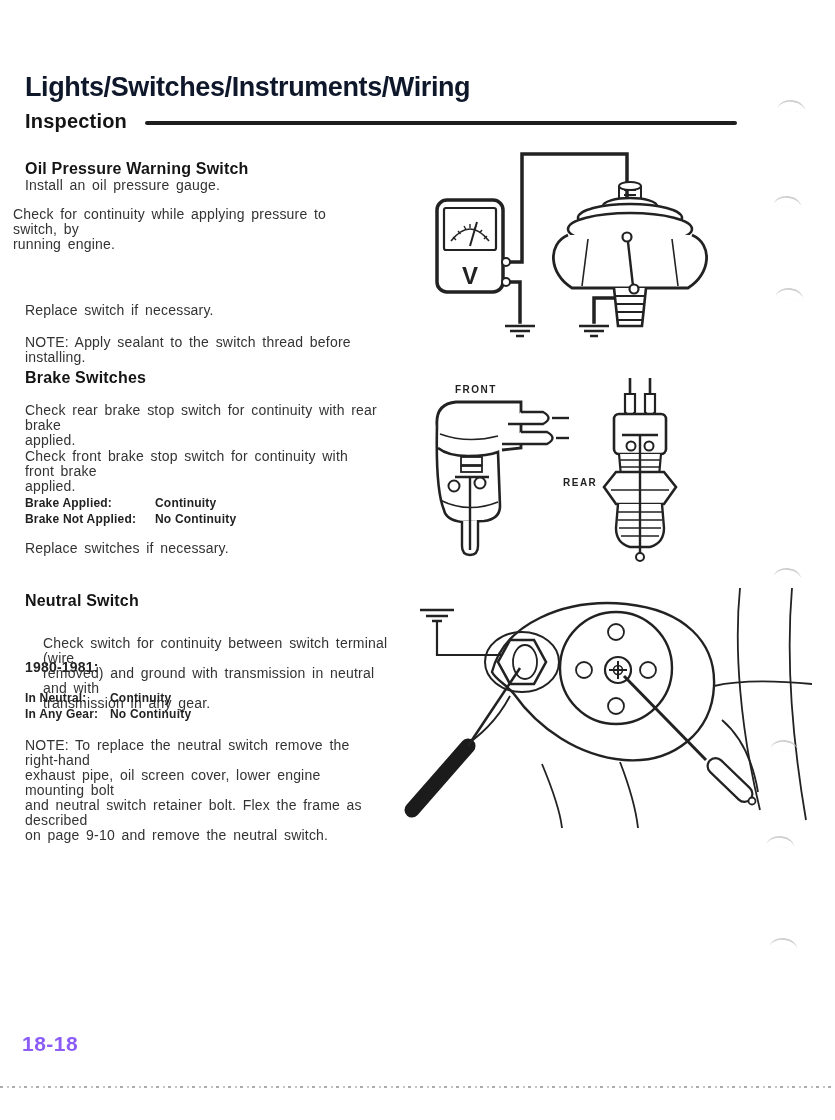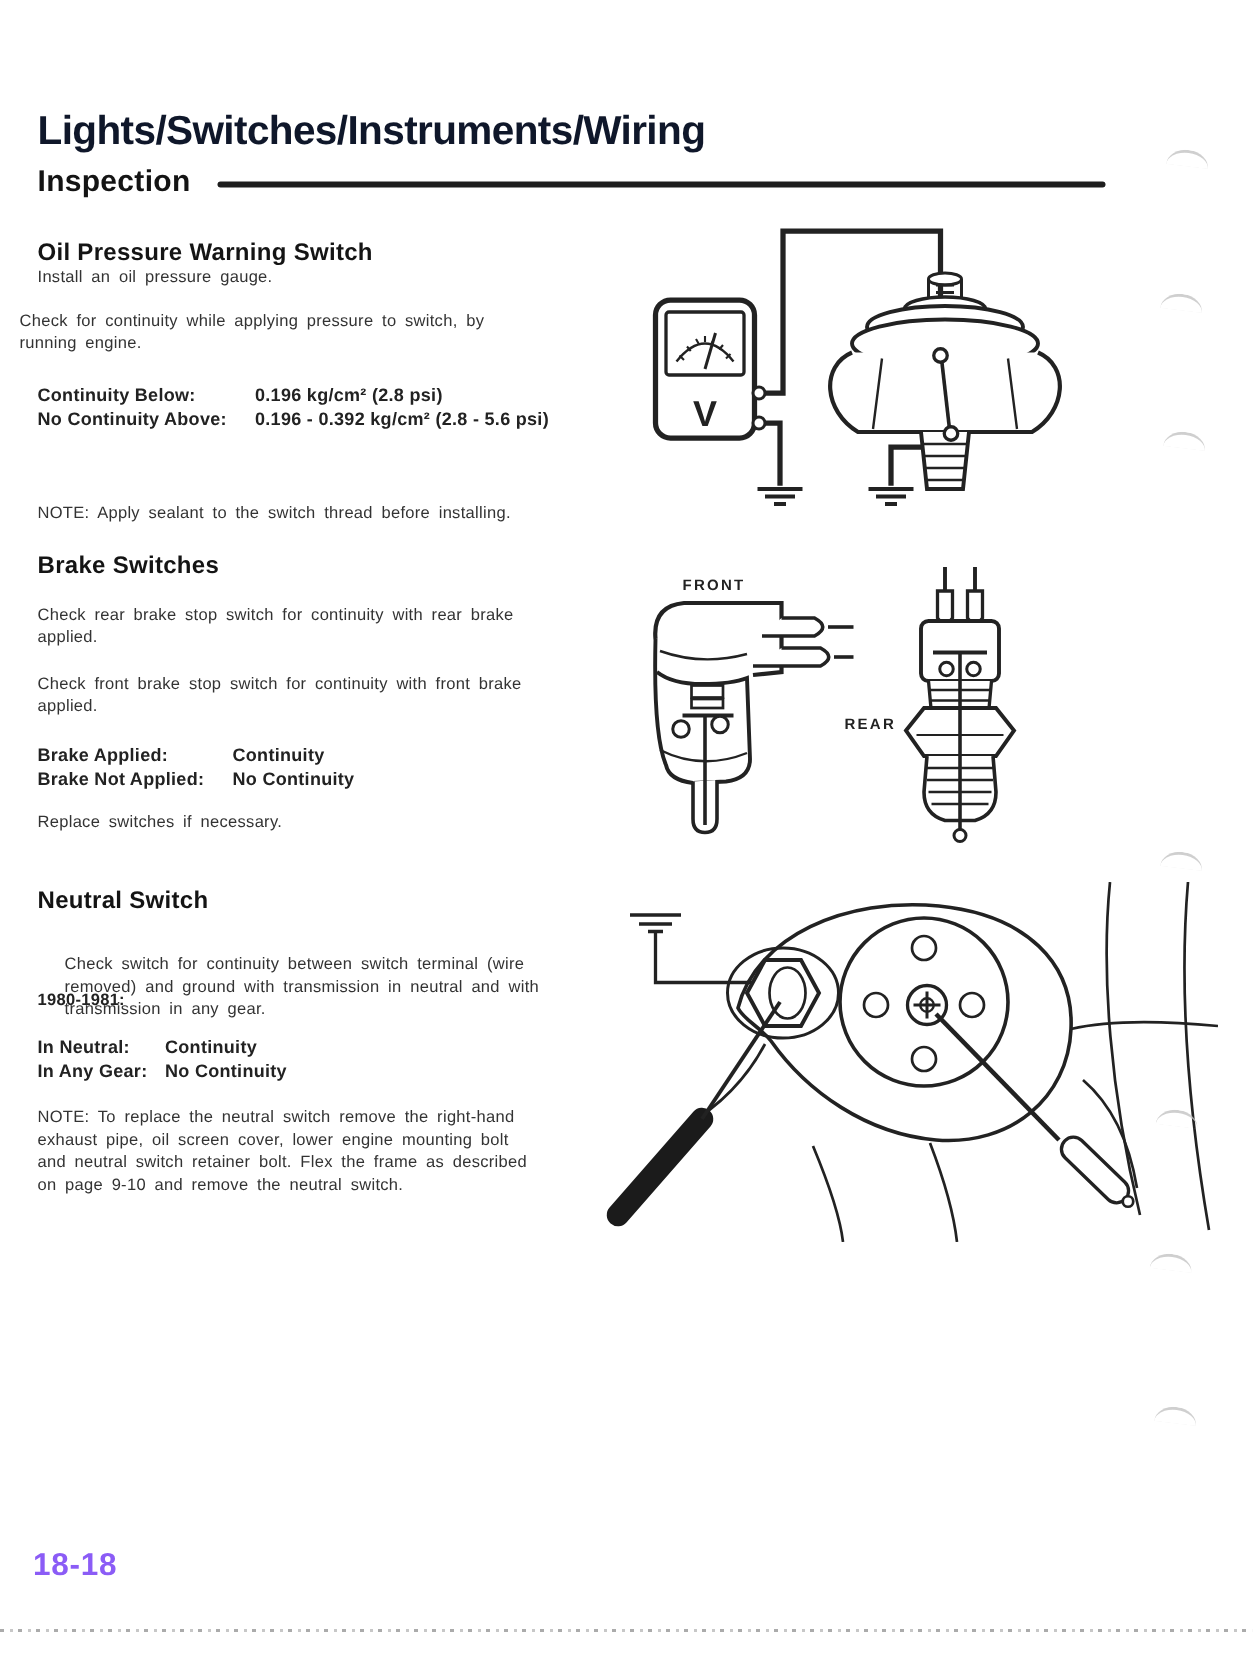--- a/index.html
+++ b/index.html
@@ -9,21 +9,21 @@
     font-family:"Liberation Sans","DejaVu Sans",sans-serif; color:#2b2b2b; overflow:hidden;
   }
   .abs { position:absolute; }
   .page-title {
     left:25px; top:72px; font-size:27px; font-weight:bold; color:#0f172a; letter-spacing:-0.4px;
   }
   .inspection-row { left:25px; top:110px; width:712px; display:flex; align-items:center; }
   .inspection-h { font-size:20px; font-weight:bold; color:#141414; letter-spacing:0.2px; }
   .rule { flex:1; height:4px; background:#1e1e1e; margin-left:18px; margin-top:3px; border-radius:2px; }
   .sec-h { font-size:16px; font-weight:bold; color:#141414; letter-spacing:0.2px; }
-  .body-t { font-size:11px; line-height:15px; color:#333; white-space:pre-line; word-spacing:2.5px; letter-spacing:0.2px; }
+  .body-t { font-size:14px; line-height:15px; color:#333; white-space:pre-line; word-spacing:2.5px; letter-spacing:0.2px; }
   .bold-t { font-weight:bold; color:#222; }
   .spec-row { display:flex; font-size:12px; line-height:16px; font-weight:bold; color:#222; letter-spacing:0.2px; }
   .spec-label { flex:none; }
   .w145 .spec-label { width:145px; }
   .w130 .spec-label { width:130px; }
   .w85  .spec-label { width:85px; }
   .page-num { left:22px; top:1032px; font-size:21px; font-weight:bold; color:#8b5cf6; letter-spacing:0.5px; }
   .bottom-edge {
     left:0; right:0; top:1086px; height:2px;
     background:repeating-linear-gradient(90deg,#8f8f8f 0 3px, transparent 3px 7px, #b5b5b5 7px 9px, transparent 9px 12px);
@@ -48,30 +48,21 @@
 
   <div class="abs inspection-row">
     <h2 class="inspection-h">Inspection</h2>
     <div class="rule"></div>
   </div>
 
   <h3 class="abs sec-h" style="left:25px; top:144px;margin-top:16px;">Oil Pressure Warning Switch</h3>
   <p class="abs body-t" style="left:25px; top:178px; width:350px;">Install an oil pressure gauge.</p>
   <p class="abs body-t" style="left:13px; top:207px; width:352px;">Check for continuity while applying pressure to switch, by
 running engine.</p>
-  <div class="abs" style="left:25px; top:255px;">
-    <div class="spec-row w145">
-      <span class="spec-label">Continuity Below:</span>
-      <span class="spec-value">0.196 kg/cm² (2.8 psi)</span>
-    </div>
-    <div class="spec-row w145">
-      <span class="spec-label">No Continuity Above:</span>
-      <span class="spec-value">0.196 - 0.392 kg/cm² (2.8 - 5.6 psi)</span>
-    </div>
-  </div>
+  <p class="abs body-t" style="left:25px; top:303px; width:350px;">Replace switch if necessary.</p>
   <p class="abs body-t" style="left:25px; top:335px; width:352px;">NOTE: Apply sealant to the switch thread before installing.</p>
 
   <svg class="diag" style="left:430px; top:140px;" width="350" height="210" viewBox="0 0 350 210">
 
     <g stroke="#222" fill="none" stroke-width="3.5" stroke-linecap="square">
       <path d="M81,122 H92 V14 H197 V92"></path>
       <path d="M81,142 H90 V182"></path>
       <path d="M188,158 H164 V182"></path>
     </g>
 

